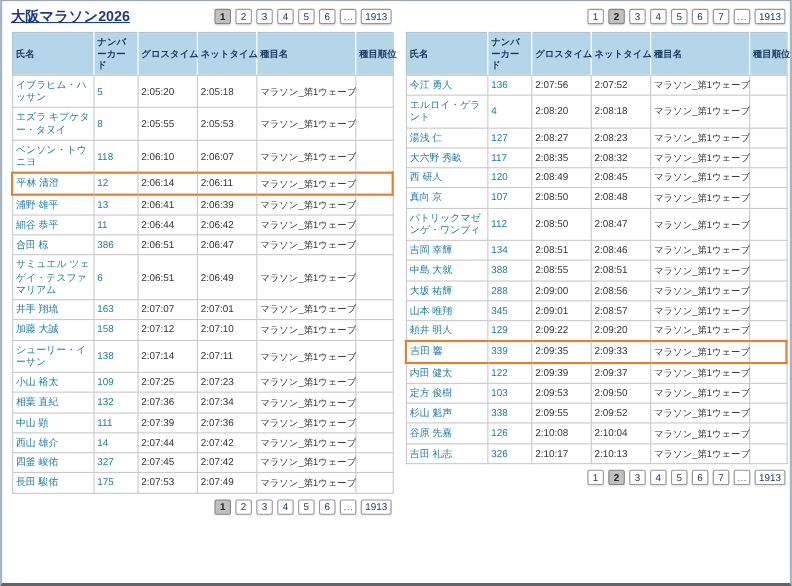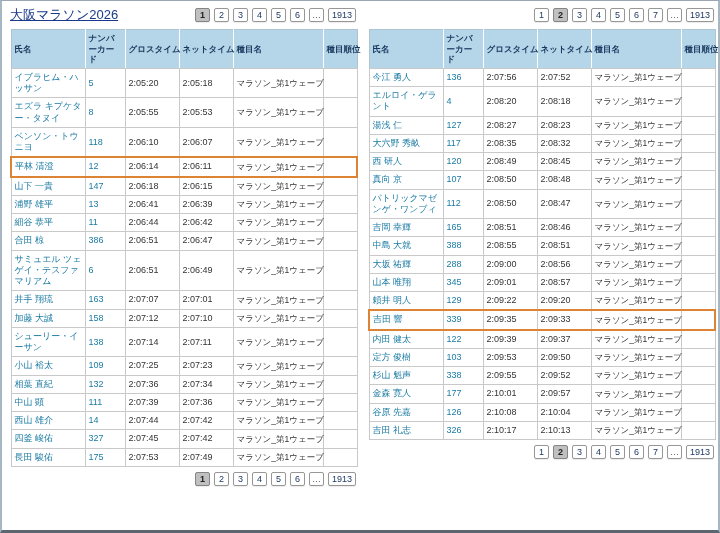--- a/index.html
+++ b/index.html
@@ -11,21 +11,21 @@
   html,body{background:#e8e8e8;}
   body{font-family:"Liberation Sans","DejaVu Sans",sans-serif;}
   .page{
     width:720px;height:533px;background:#fff;
     border:2px solid #a7b6c3;border-top:1px solid #9aa7b2;border-bottom:3px solid #5c6670;
     padding:5px 8px 0 8px;display:flex;gap:12px;overflow:hidden;
   }
   .col{width:346px;flex:0 0 346px;display:flex;flex-direction:column;}
   .topbar{display:flex;justify-content:space-between;align-items:flex-start;height:21px;margin-bottom:2px;}
   .topbar.right-only{justify-content:flex-end;}
-  .title{font-size:13px;font-weight:normal;color:var(--title_color);text-decoration:underline;cursor:pointer;}
+  .title{font-size:13px;font-weight:bold;color:var(--title_color);text-decoration:underline;cursor:pointer;}
   .pager{display:flex;gap:4px;margin-top:2px;}
   .pager.bottom{justify-content:flex-end;margin-top:5px;}
   .pbtn{
     min-width:15px;height:14px;padding:1px 3px 0 3px;border:1px solid #979797;border-radius:2px;
     background:#fff;color:#1f3864;font-size:9px;line-height:11px;text-align:center;cursor:pointer;
     box-shadow:0 1px 1px rgba(0,0,0,0.08);
   }
   .pbtn.active{background:var(--active_page_bg);color:#222;border-color:#858585;font-weight:bold;}
   .pbtn.ell{color:#555;min-width:11px;padding:1px 2px 0 2px;}
   table{border-collapse:collapse;width:346px;table-layout:fixed;border:1px solid var(--table_border);}
@@ -110,28 +110,20 @@
           </tr>
           <tr class="hl">
             <td class="c-name"><a class="namelink">平林 清澄</a></td>
             <td class="c-bib">12</td>
             <td class="c-gross">2:06:14</td>
             <td class="c-net">2:06:11</td>
             <td class="c-event">マラソン_第1ウェーブ</td>
             <td class="c-rank"></td>
           </tr>
           <tr>
-            <td class="c-name"><a class="namelink">山下 一貴</a></td>
-            <td class="c-bib">147</td>
-            <td class="c-gross">2:06:18</td>
-            <td class="c-net">2:06:15</td>
-            <td class="c-event">マラソン_第1ウェーブ</td>
-            <td class="c-rank"></td>
-          </tr>
-          <tr>
             <td class="c-name"><a class="namelink">浦野 雄平</a></td>
             <td class="c-bib">13</td>
             <td class="c-gross">2:06:41</td>
             <td class="c-net">2:06:39</td>
             <td class="c-event">マラソン_第1ウェーブ</td>
             <td class="c-rank"></td>
           </tr>
           <tr>
             <td class="c-name"><a class="namelink">細谷 恭平</a></td>
             <td class="c-bib">11</td>
@@ -319,21 +311,21 @@
           <tr>
             <td class="c-name"><a class="namelink">パトリックマゼンゲ・ワンブィ</a></td>
             <td class="c-bib">112</td>
             <td class="c-gross">2:08:50</td>
             <td class="c-net">2:08:47</td>
             <td class="c-event">マラソン_第1ウェーブ</td>
             <td class="c-rank"></td>
           </tr>
           <tr>
             <td class="c-name"><a class="namelink">吉岡 幸輝</a></td>
-            <td class="c-bib">165</td>
+            <td class="c-bib">134</td>
             <td class="c-gross">2:08:51</td>
             <td class="c-net">2:08:46</td>
             <td class="c-event">マラソン_第1ウェーブ</td>
             <td class="c-rank"></td>
           </tr>
           <tr>
             <td class="c-name"><a class="namelink">中島 大就</a></td>
             <td class="c-bib">388</td>
             <td class="c-gross">2:08:55</td>
             <td class="c-net">2:08:51</td>
@@ -386,28 +378,20 @@
             <td class="c-gross">2:09:53</td>
             <td class="c-net">2:09:50</td>
             <td class="c-event">マラソン_第1ウェーブ</td>
             <td class="c-rank"></td>
           </tr>
           <tr>
             <td class="c-name"><a class="namelink">杉山 魁声</a></td>
             <td class="c-bib">338</td>
             <td class="c-gross">2:09:55</td>
             <td class="c-net">2:09:52</td>
-            <td class="c-event">マラソン_第1ウェーブ</td>
-            <td class="c-rank"></td>
-          </tr>
-          <tr>
-            <td class="c-name"><a class="namelink">金森 寛人</a></td>
-            <td class="c-bib">177</td>
-            <td class="c-gross">2:10:01</td>
-            <td class="c-net">2:09:57</td>
             <td class="c-event">マラソン_第1ウェーブ</td>
             <td class="c-rank"></td>
           </tr>
           <tr>
             <td class="c-name"><a class="namelink">谷原 先嘉</a></td>
             <td class="c-bib">126</td>
             <td class="c-gross">2:10:08</td>
             <td class="c-net">2:10:04</td>
             <td class="c-event">マラソン_第1ウェーブ</td>
             <td class="c-rank"></td>

